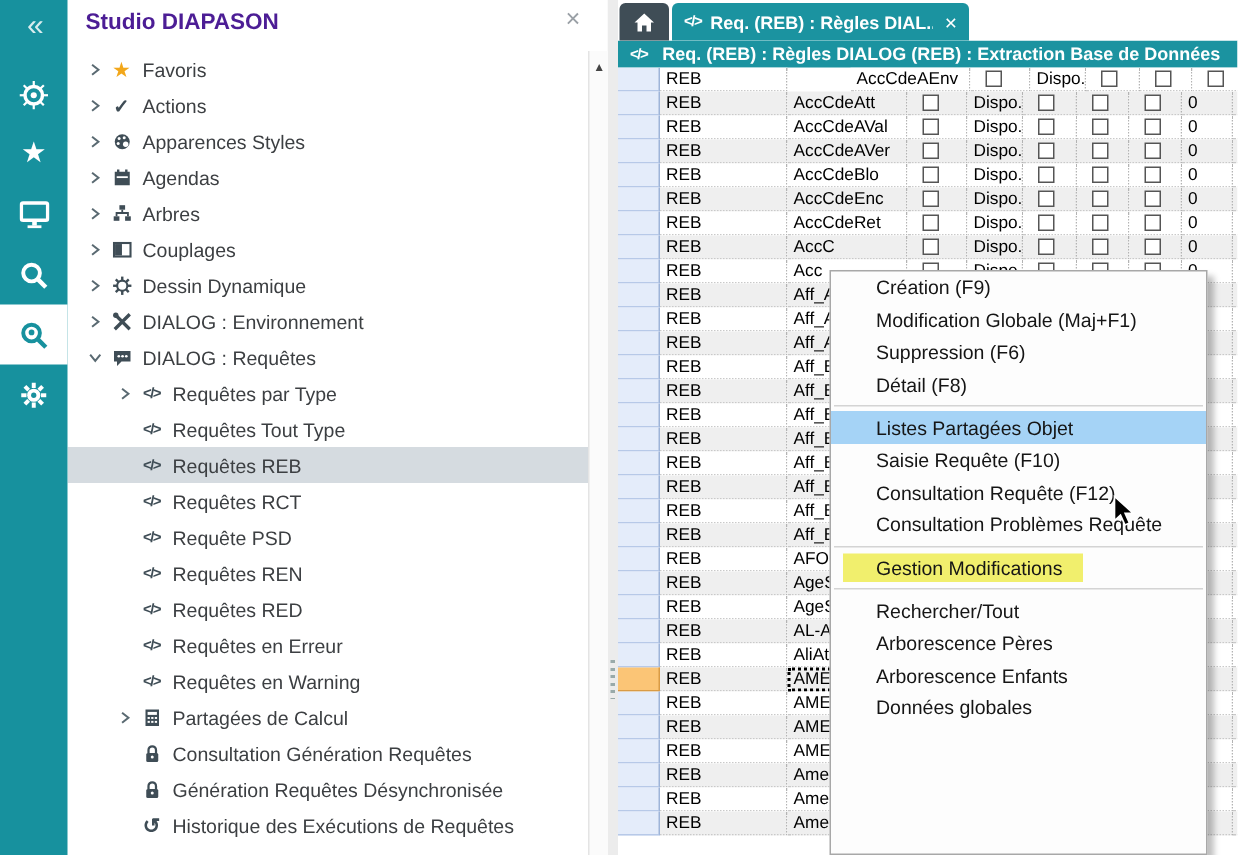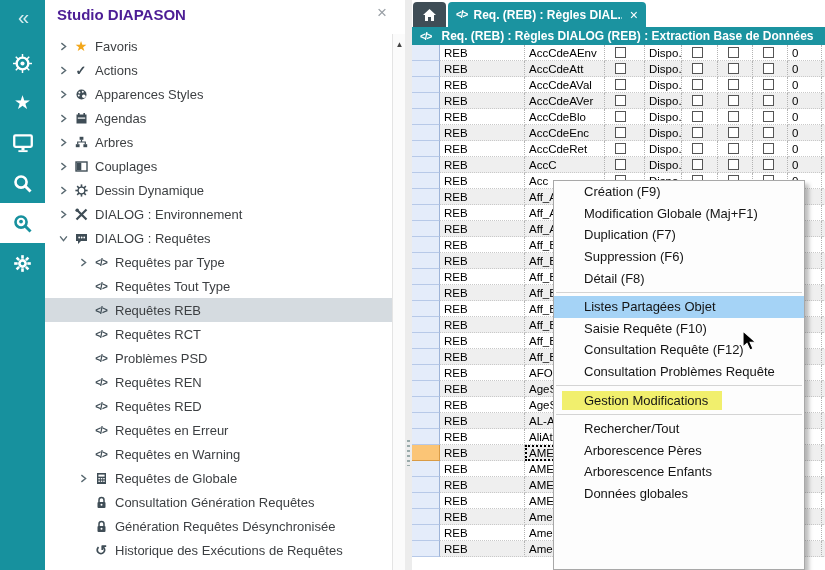--- a/index.html
+++ b/index.html
@@ -319,21 +319,21 @@
         <div class="ti-icon">
           <span class="code-ic">&lt;/&gt;</span>
         </div>
         <div class="ti-label">Requêtes RCT</div>
       </div>
       <div class="tree-item" style="padding-left: 30px;">
         <div class="ti-chev"></div>
         <div class="ti-icon">
           <span class="code-ic">&lt;/&gt;</span>
         </div>
-        <div class="ti-label">Problèmes PSD</div>
+        <div class="ti-label">Requête PSD</div>
       </div>
       <div class="tree-item" style="padding-left: 30px;">
         <div class="ti-chev"></div>
         <div class="ti-icon">
           <span class="code-ic">&lt;/&gt;</span>
         </div>
         <div class="ti-label">Requêtes REN</div>
       </div>
       <div class="tree-item" style="padding-left: 30px;">
         <div class="ti-chev"></div>
@@ -369,21 +369,21 @@
             <g fill="#fff">
               <rect x="3.4" y="6" width="1.5" height="1.3"></rect>
               <rect x="5.8" y="6" width="1.5" height="1.3"></rect>
               <rect x="8.2" y="6" width="1.5" height="1.3"></rect>
               <rect x="3.4" y="8.6" width="1.5" height="1.3"></rect>
               <rect x="5.8" y="8.6" width="1.5" height="1.3"></rect>
               <rect x="8.2" y="8.6" width="1.5" height="1.3"></rect>
             </g>
           </svg>
         </div>
-        <div class="ti-label">Requêtes de Globale</div>
+        <div class="ti-label">Partagées de Calcul</div>
       </div>
       <div class="tree-item" style="padding-left: 30px;">
         <div class="ti-chev"></div>
         <div class="ti-icon">
           <svg width="13" height="13" viewBox="0 0 13 13">
             <path d="M4 6 V4 a2.5 2.5 0 0 1 5 0 V6" fill="none" stroke="#3f4d56" stroke-width="1.5"></path>
             <rect x="2.5" y="6" width="8" height="6" rx="1" fill="#3f4d56"></rect>
             <circle cx="6.5" cy="8.7" r="1" fill="#fff"></circle>
           </svg>
         </div>
@@ -431,21 +431,21 @@
     </div>
   </div>
   <div class="titlebar">
     <span class="tab-code">&lt;/&gt;</span>
     <span>Req. (REB) : Règles DIALOG (REB) : Extraction Base de Données</span>
   </div>
   <div class="grid" id="grid">
       <div class="grow odd">
         <div class="gcell rowhdr" style="width: 28px; flex: 0 0 28px;"></div>
         <div class="gcell" style="width: 85px; flex: 0 0 85px;">REB</div>
-        <div class="gcell" style="width: 80px; flex: 0 0 80px;">AccCdeAEnv</div>
+        <div class="gcell" style="width: 80px; flex: 0 0 80px; margin-left: 42px;">AccCdeAEnv</div>
         <div class="gcell" style="width: 40px; flex: 0 0 40px; padding: 0px;">
           <div class="cbx"></div>
         </div>
         <div class="gcell" style="width: 37px; flex: 0 0 37px;">Dispo.</div>
         <div class="gcell" style="width: 36px; flex: 0 0 36px; padding: 0px;">
           <div class="cbx"></div>
         </div>
         <div class="gcell" style="width: 35px; flex: 0 0 35px; padding: 0px;">
           <div class="cbx"></div>
         </div>
@@ -1074,21 +1074,20 @@
         </div>
         <div class="gcell" style="width: 34px; flex: 0 0 34px;">0</div>
         <div class="gcell" style="width: 46px; flex: 0 0 46px;"></div>
       </div>
     </div>
 </div>
 
 <div class="menu" id="ctx-menu">
     <div class="mi">Création (F9)</div>
     <div class="mi">Modification Globale (Maj+F1)</div>
-    <div class="mi">Duplication (F7)</div>
     <div class="mi">Suppression (F6)</div>
     <div class="mi">Détail (F8)</div>
     <div class="msep">
       <div></div>
     </div>
     <div class="mi blue">Listes Partagées Objet</div>
     <div class="mi">Saisie Requête (F10)</div>
     <div class="mi">Consultation Requête (F12)</div>
     <div class="mi">Consultation Problèmes Requête</div>
     <div class="msep">

